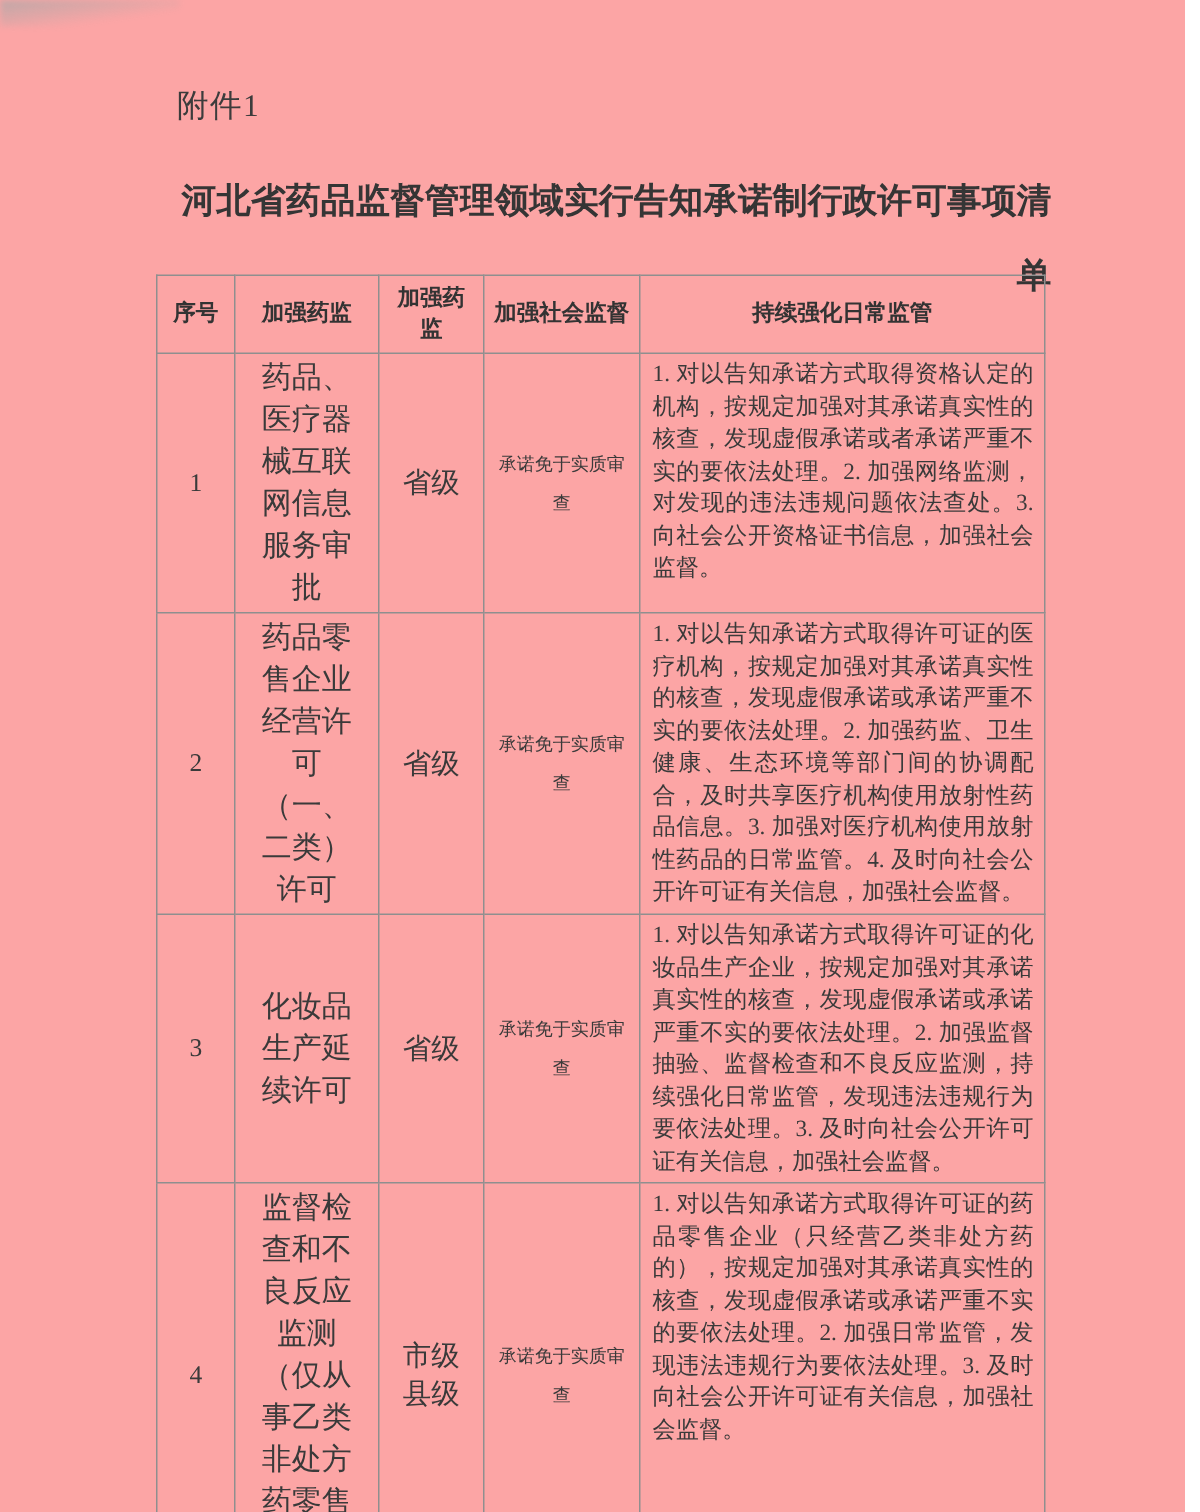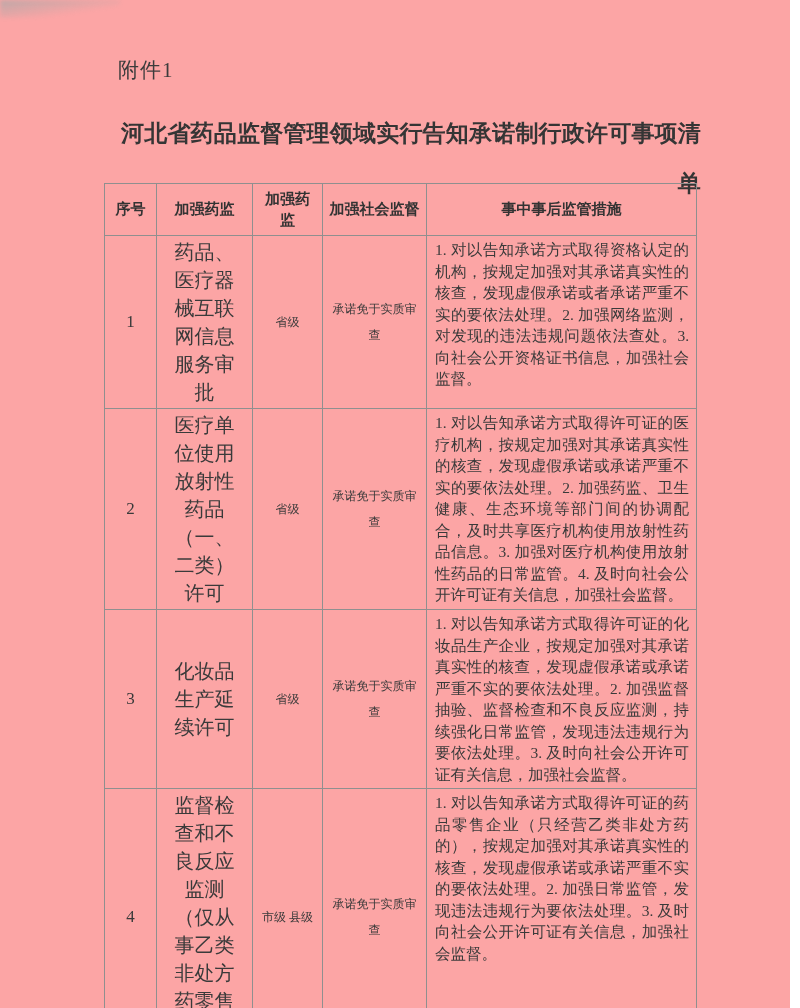--- a/index.html
+++ b/index.html
@@ -83,21 +83,21 @@
   tr.row-4 { height: 176px; }
   td.cell-no {
     font-size: 17px;
   }
   td.cell-item {
     font-size: 20px;
     line-height: 28px;
     padding: 2px 8px;
   }
   td.cell-level {
-    font-size: 12px;
+    font-size: 19px;
     line-height: 25px;
     padding: 2px 7px;
   }
   td.cell-type {
     font-size: 12px;
     line-height: 26px;
     padding: 2px 7px;
   }
   td.cell-measures {
     text-align: left;
@@ -126,34 +126,34 @@
         <col class="c3">
         <col class="c4">
         <col class="c5">
     </colgroup>
     <thead>
       <tr class="header-row">
         <th>序号</th>
         <th>加强药监</th>
         <th>加强药监</th>
         <th>加强社会监督</th>
-        <th>事中事后监管措施</th>
+        <th>持续强化日常监管</th>
       </tr>
     </thead>
     <tbody>
       <tr class="row-1">
         <td class="cell-no">1</td>
         <td class="cell-item">药品、医疗器械互联网信息服务审批</td>
         <td class="cell-level">省级</td>
         <td class="cell-type">承诺免于实质审查</td>
         <td class="cell-measures">1. 对以告知承诺方式取得资格认定的机构，按规定加强对其承诺真实性的核查，发现虚假承诺或者承诺严重不实的要依法处理。2. 加强网络监测，对发现的违法违规问题依法查处。3. 向社会公开资格证书信息，加强社会监督。</td>
       </tr>
       <tr class="row-2">
         <td class="cell-no">2</td>
-        <td class="cell-item">医疗单位使用放射性药品（一、二类）许可</td>
+        <td class="cell-item">药品零售企业经营许可（一、二类）许可</td>
         <td class="cell-level">省级</td>
         <td class="cell-type">承诺免于实质审查</td>
         <td class="cell-measures">1. 对以告知承诺方式取得许可证的医疗机构，按规定加强对其承诺真实性的核查，发现虚假承诺或承诺严重不实的要依法处理。2. 加强药监、卫生健康、生态环境等部门间的协调配合，及时共享医疗机构使用放射性药品信息。3. 加强对医疗机构使用放射性药品的日常监管。4. 及时向社会公开许可证有关信息，加强社会监督。</td>
       </tr>
       <tr class="row-3">
         <td class="cell-no">3</td>
         <td class="cell-item">化妆品生产延续许可</td>
         <td class="cell-level">省级</td>
         <td class="cell-type">承诺免于实质审查</td>
         <td class="cell-measures">1. 对以告知承诺方式取得许可证的化妆品生产企业，按规定加强对其承诺真实性的核查，发现虚假承诺或承诺严重不实的要依法处理。2. 加强监督抽验、监督检查和不良反应监测，持续强化日常监管，发现违法违规行为要依法处理。3. 及时向社会公开许可证有关信息，加强社会监督。</td>

